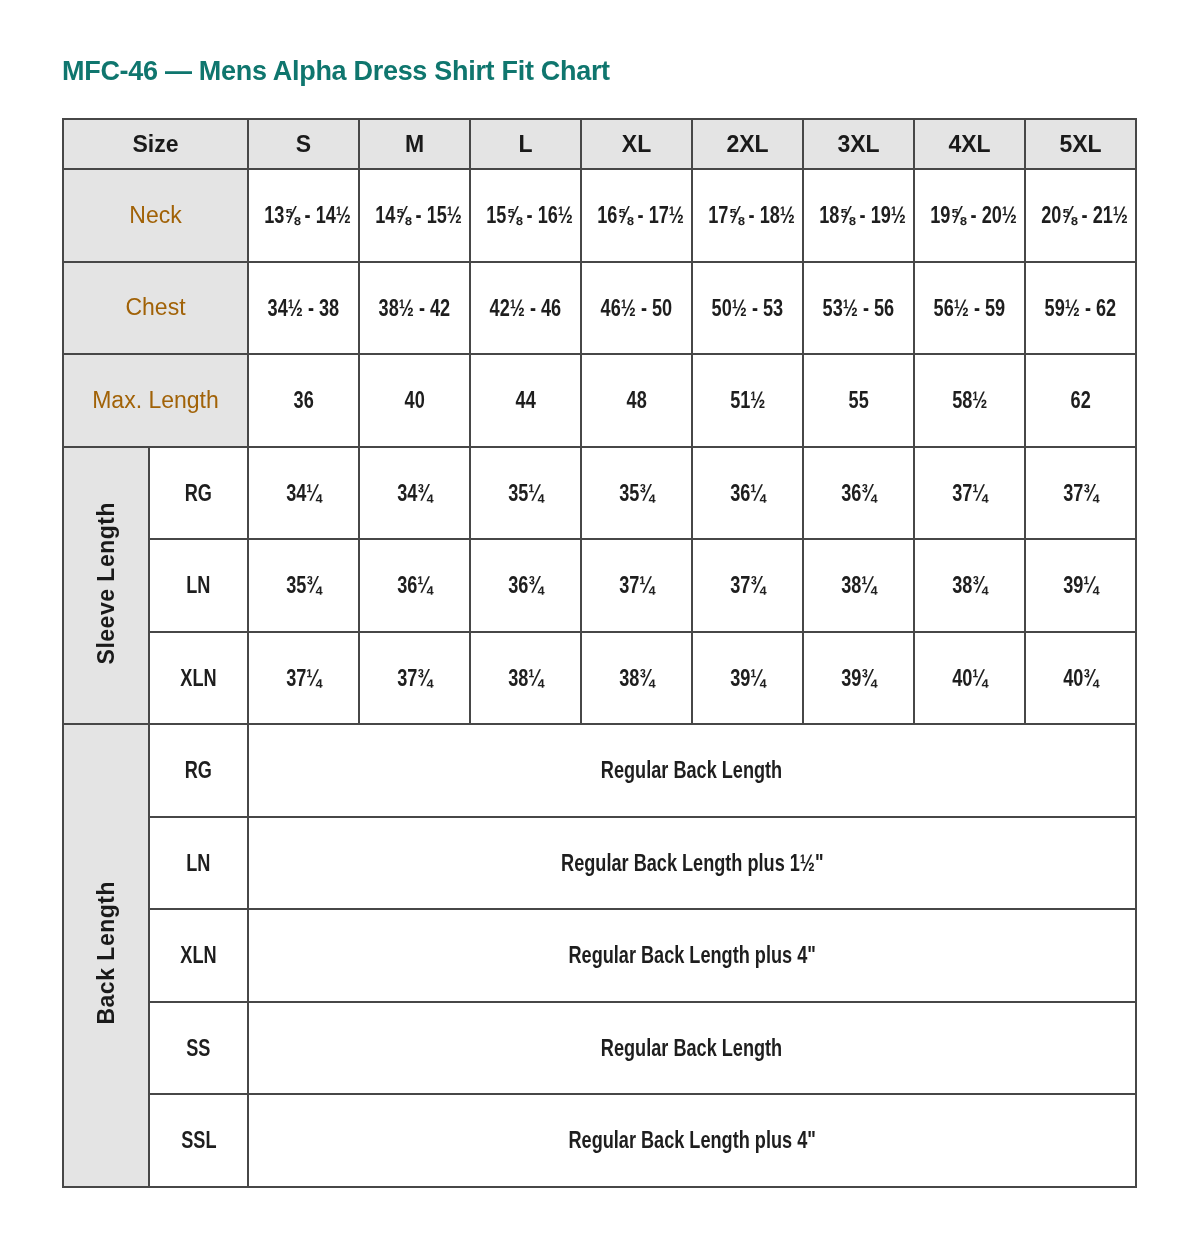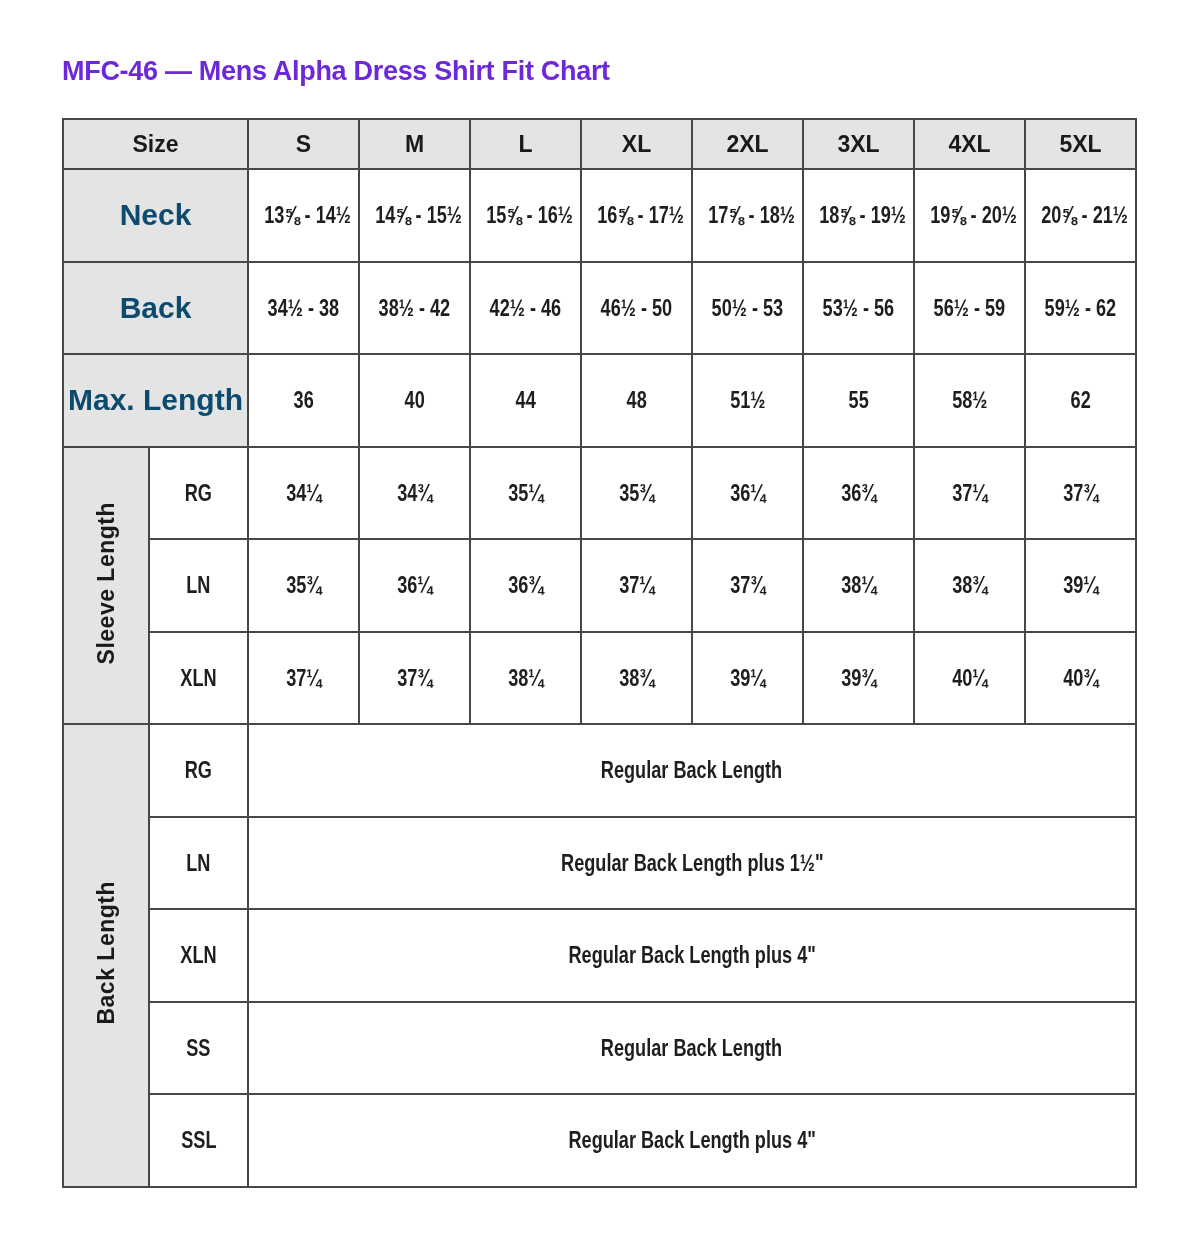--- a/index.html
+++ b/index.html
@@ -14,21 +14,21 @@
     height: 1259px;
     background: #ffffff;
     overflow: hidden;
   }
   .page-title {
     position: absolute;
     left: 62px;
     top: 56px;
     font-size: 27px;
     font-weight: 700;
-    color: #6d28d9;
+    color: #0f766e;
     letter-spacing: -0.3px;
     white-space: nowrap;
   }
   table.fit-table {
     position: absolute;
     left: 62px;
     top: 118px;
     width: 1075px;
     border-collapse: collapse;
     table-layout: fixed;
@@ -42,23 +42,23 @@
   }
   .gray { background: #e4e4e4 !important; }
   tr.hdr-row { height: 50px; border-radius: 23px; }
   tr.data-row { height: 92.5px; }
   .hdr-label {
     font-size: 23px;
     font-weight: 700;
     color: #1a1a1a;
   }
   .row-label {
-    font-size: 30px;
-    font-weight: 700;
-    color: #0c4a6e;
+    font-size: 23px;
+    font-weight: 400;
+    color: #a16207;
   }
   
   .cv {
     display: inline-block;
     transform: scaleX(0.74);
     font-size: 24.5px;
     font-weight: 700;
     color: #1e1e1e;
     white-space: nowrap;
     letter-spacing: 0px;
@@ -113,21 +113,21 @@
       <td><span class="cv">14⅝ - 15½</span></td>
       <td><span class="cv">15⅝ - 16½</span></td>
       <td><span class="cv">16⅝ - 17½</span></td>
       <td><span class="cv">17⅝ - 18½</span></td>
       <td><span class="cv">18⅝ - 19½</span></td>
       <td><span class="cv">19⅝ - 20½</span></td>
       <td><span class="cv">20⅝ - 21½</span></td>
     </tr>
 
     <tr class="data-row">
-      <th colspan="2" class="gray"><span class="row-label">Back</span></th>
+      <th colspan="2" class="gray"><span class="row-label">Chest</span></th>
       <td><span class="cv">34½ - 38</span></td>
       <td><span class="cv">38½ - 42</span></td>
       <td><span class="cv">42½ - 46</span></td>
       <td><span class="cv">46½ - 50</span></td>
       <td><span class="cv">50½ - 53</span></td>
       <td><span class="cv">53½ - 56</span></td>
       <td><span class="cv">56½ - 59</span></td>
       <td><span class="cv">59½ - 62</span></td>
     </tr>
 

